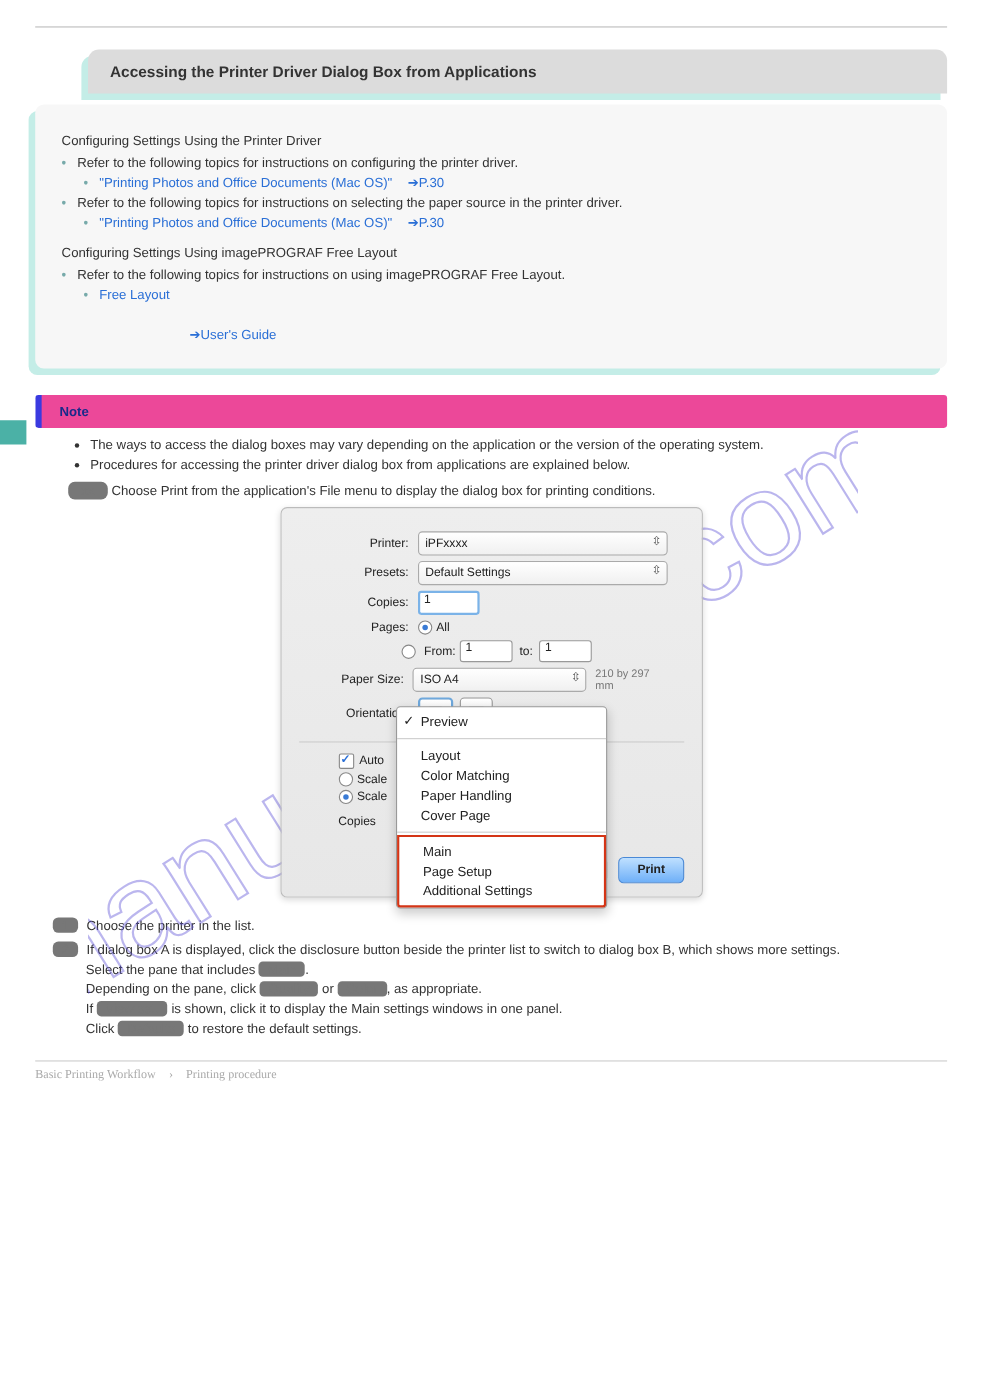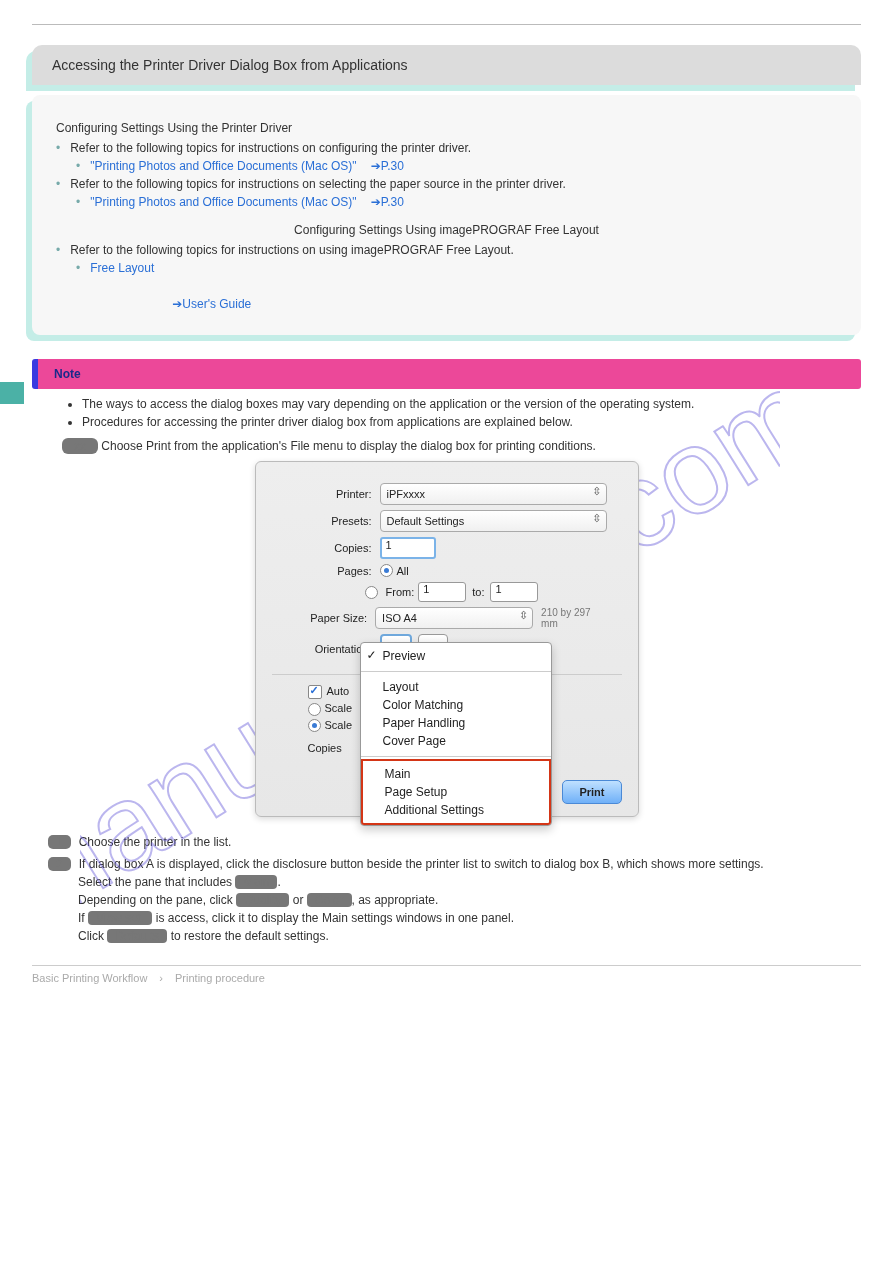--- a/index.html
+++ b/index.html
@@ -1,18 +1,18 @@
 <!DOCTYPE html>
 <html><head>
 <meta charset="utf-8">
 <style>
 body{font-family:Arial,Helvetica,sans-serif;font-size:12px;color:#333;background:#fff;margin:0;padding:0;}
 .page{width:893px;margin:0 auto;position:relative;padding:0 32px 40px 32px;box-sizing:border-box;}
 .hr-top{border:none;border-top:1px solid #bbb;margin:24px 0 20px 0;}
-.title-bar{background:#dcdcdc;padding:12px 20px;border-top-left-radius:10px;border-top-right-radius:10px;font-size:14px;font-weight:normal;box-shadow:-6px 6px 0 #c4ede7;margin-bottom:10px;}
+.title-bar{background:#dcdcdc;padding:12px 20px;border-top-left-radius:10px;border-top-right-radius:10px;font-size:14px;font-weight:bold;box-shadow:-6px 6px 0 #c4ede7;margin-bottom:10px;margin-left:48px;}
 .content-box{background:#f7f7f7;border-radius:8px;padding:20px 24px;box-shadow:-6px 6px 0 #c4ede7;margin-bottom:24px;position:relative;}
 .content-box .section-label{font-size:12px;color:#333;margin:6px 0;}
 .content-box .bullet-row{display:flex;gap:10px;margin:4px 0;}
 .content-box .bullet-row .dot{color:#7aa;}
 .content-box p{margin:2px 0;}
 .note-bar{background:#ec4899;color:#1a2a8a;font-weight:bold;font-size:12px;padding:8px 16px;border-left:6px solid #3a3ae0;border-radius:3px;margin-bottom:8px;}
 .note-list{margin:0 0 10px 50px;padding:0;}
 .note-list li{margin:4px 0;}
 .dialog-intro{margin:10px 30px 8px 30px;}
 .dialog-intro .gray-pill{background:#777;color:#777;border-radius:6px;padding:1px 12px;}
@@ -38,21 +38,21 @@
 .dlg-left-col{margin-left:36px;}
 .dlg-checkbox{width:12px;height:12px;border:1px solid #888;border-radius:2px;display:inline-block;vertical-align:middle;margin-right:5px;background:#fff;position:relative;}
 .dlg-checkbox.on:after{content:"✓";position:absolute;left:1px;top:-2px;color:#2a6fd6;font-weight:bold;}
 .dlg-buttons{display:flex;justify-content:flex-end;gap:10px;margin-top:26px;}
 .mac-btn{height:22px;padding:0 16px;border:1px solid #999;border-radius:5px;background:linear-gradient(#fff,#e6e6e6);font-size:11px;display:flex;align-items:center;}
 .mac-btn.primary{background:linear-gradient(#bfe0ff,#6fb0f8);border-color:#4a89d6;font-weight:bold;}
 .step-num{background:#777;color:#777;border-radius:5px;padding:0 8px;margin-right:8px;}
 .step{display:flex;align-items:center;margin:8px 0 4px 16px;}
 .gray-word{background:#777;color:#777;border-radius:4px;padding:0 8px;}
 .body-para{margin:4px 0 4px 46px;max-width:640px;}
-.footer-row{display:flex;align-items:center;font-size:11px;color:#aaa;border-top:1px solid #ccc;padding-top:6px;margin-top:22px;}
+.footer-row{display:flex;align-items:center;font-size:11px;color:#aaa;border-top:1px solid #ccc;padding-top:6px;margin-top:22px;font-family:Liberation Serif, serif;}
 .footer-row .crumbs{display:flex;gap:12px;}
 .footer-row .crumbs span{white-space:nowrap;}
 .footer-row .pg{margin-left:auto;font-weight:bold;color:#bbb;}
 .edge-tab{position:absolute;left:-10px;top:358px;width:34px;height:22px;background:#4bb1a6;border-radius:2px 0 0 2px;}
 .page-num-box{position:absolute;left:-10px;top:1006px;width:50px;height:22px;background:#c0c0c0;border-radius:2px;display:flex;align-items:center;justify-content:center;color:#777;font-size:10px;}
 .watermark{position:absolute;left:80px;top:360px;width:700px;height:520px;pointer-events:none;opacity:.82;}
 .watermark svg{width:100%;height:100%;}
 .paper-note{font-size:10px;color:#777;margin-left:8px;}
 </style>
 </head>
@@ -90,21 +90,21 @@
     <div class="bullet-row">
         <span class="dot">•</span>
         <span>Refer to the following topics for instructions on selecting the paper source in the printer driver.</span>
       </div>
     <div class="bullet-row" style="margin-left:20px;">
         <span class="dot">•</span>
         <span style="color:#2a6fd6;"><span>"Printing Photos and Office Documents (Mac OS)"</span></span>
         <span style="margin-left:4px;color:#2a6fd6;">➔P.30</span>
       </div>
 
-    <p class="section-label" style="margin-top:14px;text-align:center;">Configuring Settings Using imagePROGRAF Free Layout</p>
+    <p class="section-label" style="margin-top:14px;">Configuring Settings Using imagePROGRAF Free Layout</p>
     <div class="bullet-row">
         <span class="dot">•</span>
         <span>Refer to the following topics for instructions on using imagePROGRAF Free Layout.</span>
       </div>
     <div class="bullet-row" style="margin-left:20px;">
         <span class="dot">•</span>
         <span style="color:#2a6fd6;">Free Layout</span>
         <span style="margin-left:8px;color:#2a6fd6;margin-top:36px;">➔User's Guide</span>
       </div>
   </div>
@@ -224,21 +224,21 @@
     <span>If dialog box A is displayed, click the disclosure button beside the printer list to switch to dialog box B, which shows more settings.</span>
   </div>
 
   <p class="body-para">
     <span>Select the pane that includes </span><span class="gray-word">Main</span><span>.</span>
   </p>
   <p class="body-para">
     <span>Depending on the pane, click </span><span class="gray-word">Quality</span><span> or </span><span class="gray-word">Color</span><span>, as appropriate.</span>
   </p>
   <p class="body-para">
-    <span>If </span><span class="gray-word">View set.</span><span> is access, click it to display the Main settings windows in one panel.</span>
+    <span>If </span><span class="gray-word">View set.</span><span> is shown, click it to display the Main settings windows in one panel.</span>
   </p>
   <p class="body-para">
     <span>Click </span><span class="gray-word">Defaults</span><span> to restore the default settings.</span>
   </p>
 
   <div class="footer-row">
     <div class="crumbs">
       <span>Basic Printing Workflow</span>
       <span>›</span>
       <span>Printing procedure</span>

